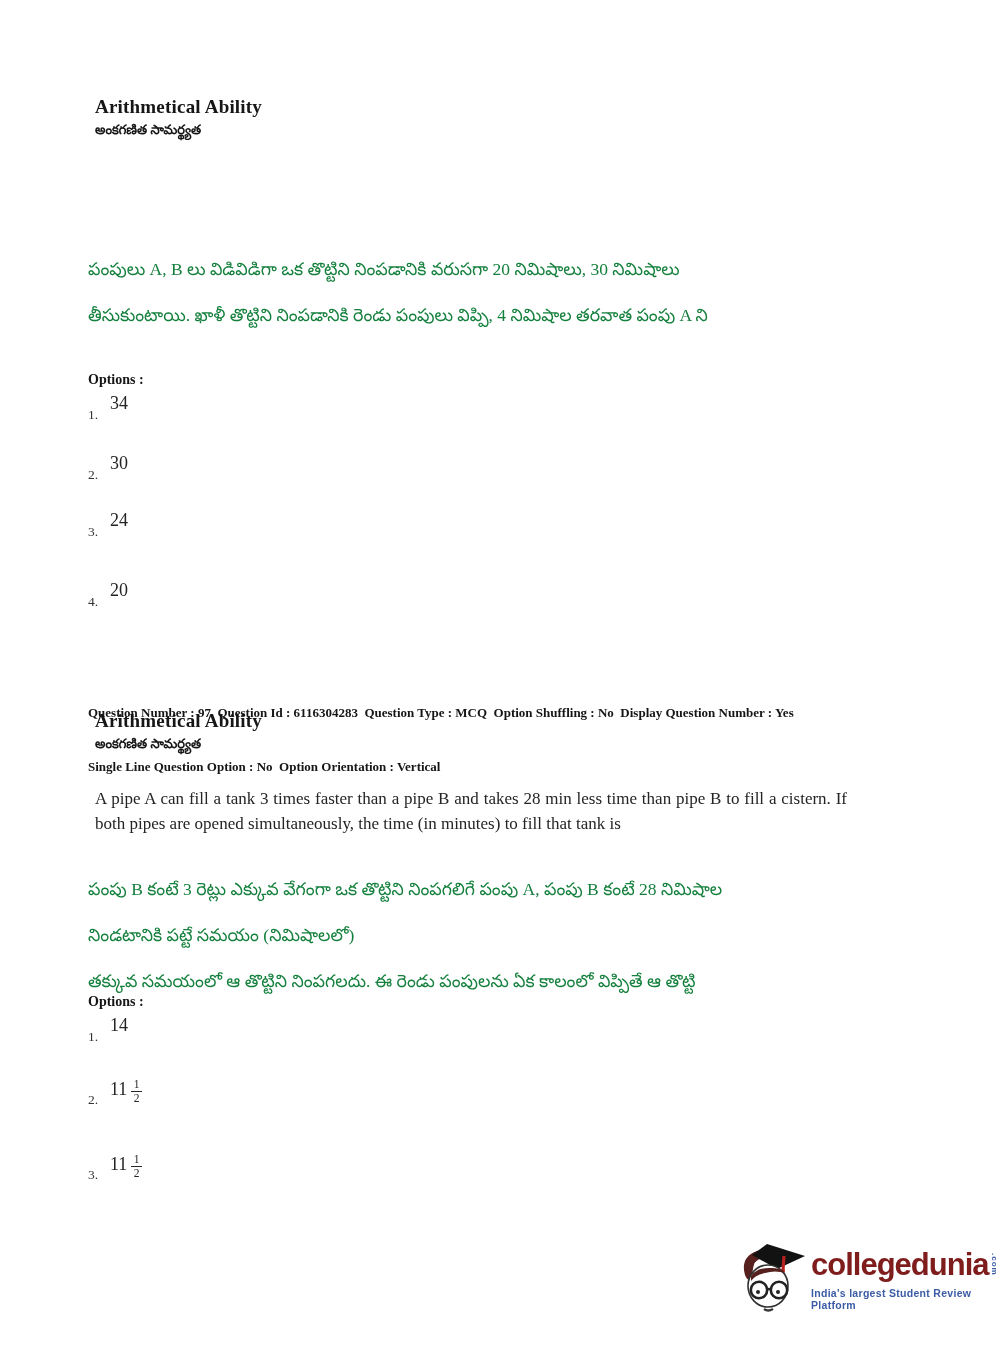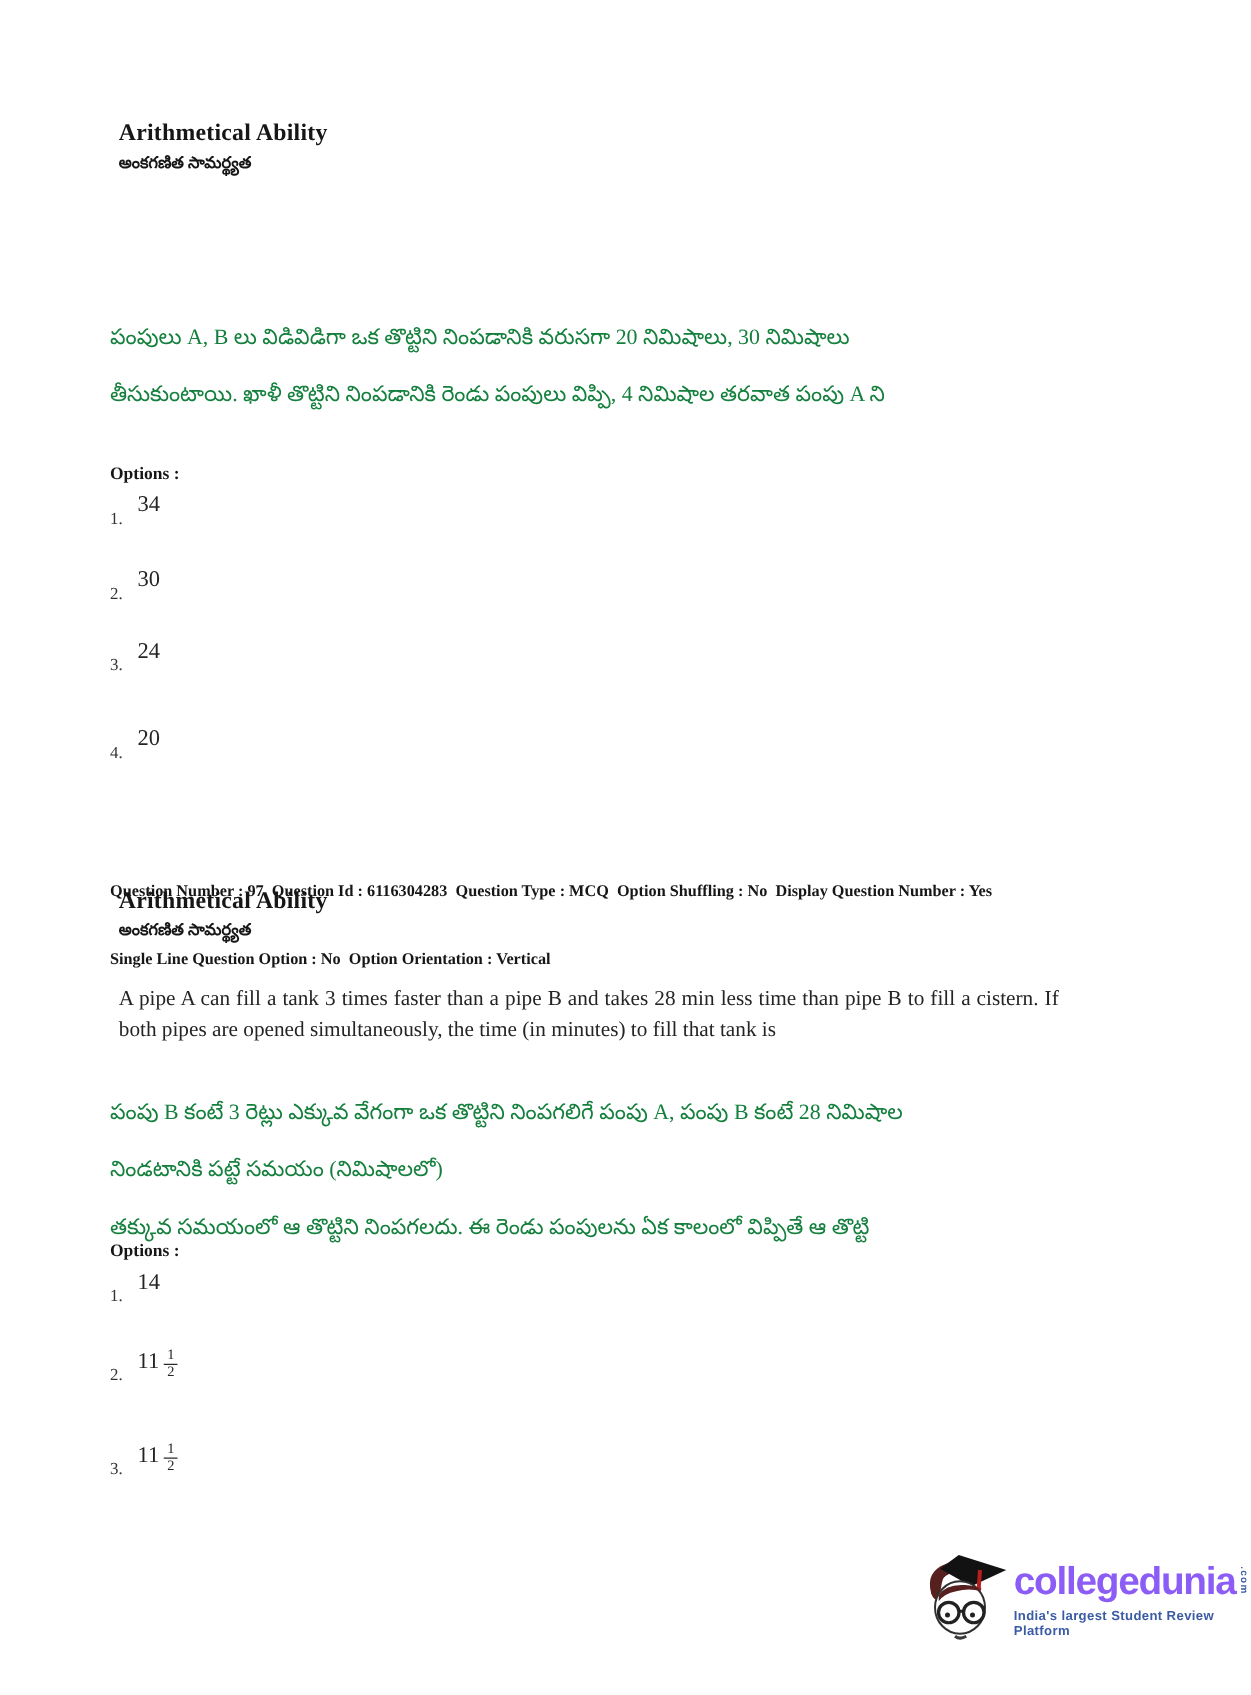--- a/index.html
+++ b/index.html
@@ -43,21 +43,21 @@
   
   .logo {
     position:absolute; left:737px; top:1243px;
     display:flex; align-items:center;
   }
   .mascot { width:70px; height:74px; flex:0 0 auto; }
   .logo-text { margin-left:4px; }
   .brand-line { display:flex; align-items:flex-start; }
   .brand {
     font-family:"Liberation Sans", sans-serif; font-weight:bold;
-    font-size:31px; line-height:32px; letter-spacing:-1px; color:#8b5cf6;
+    font-size:31px; line-height:32px; letter-spacing:-1px; color:#7f1d1d;
   }
   .brand-com {
     font-family:"Liberation Sans", sans-serif; font-weight:bold;
     font-size:8px; color:#3b5ba5;
     writing-mode:vertical-rl; margin-left:2px; margin-top:4px; letter-spacing:1px;
   }
   .tagline {
     font-family:"Liberation Sans", sans-serif; font-weight:bold;
     font-size:10.5px; color:#3b5ba5; margin-top:5px; letter-spacing:0.3px;
     border-top:1px solid transparent;

